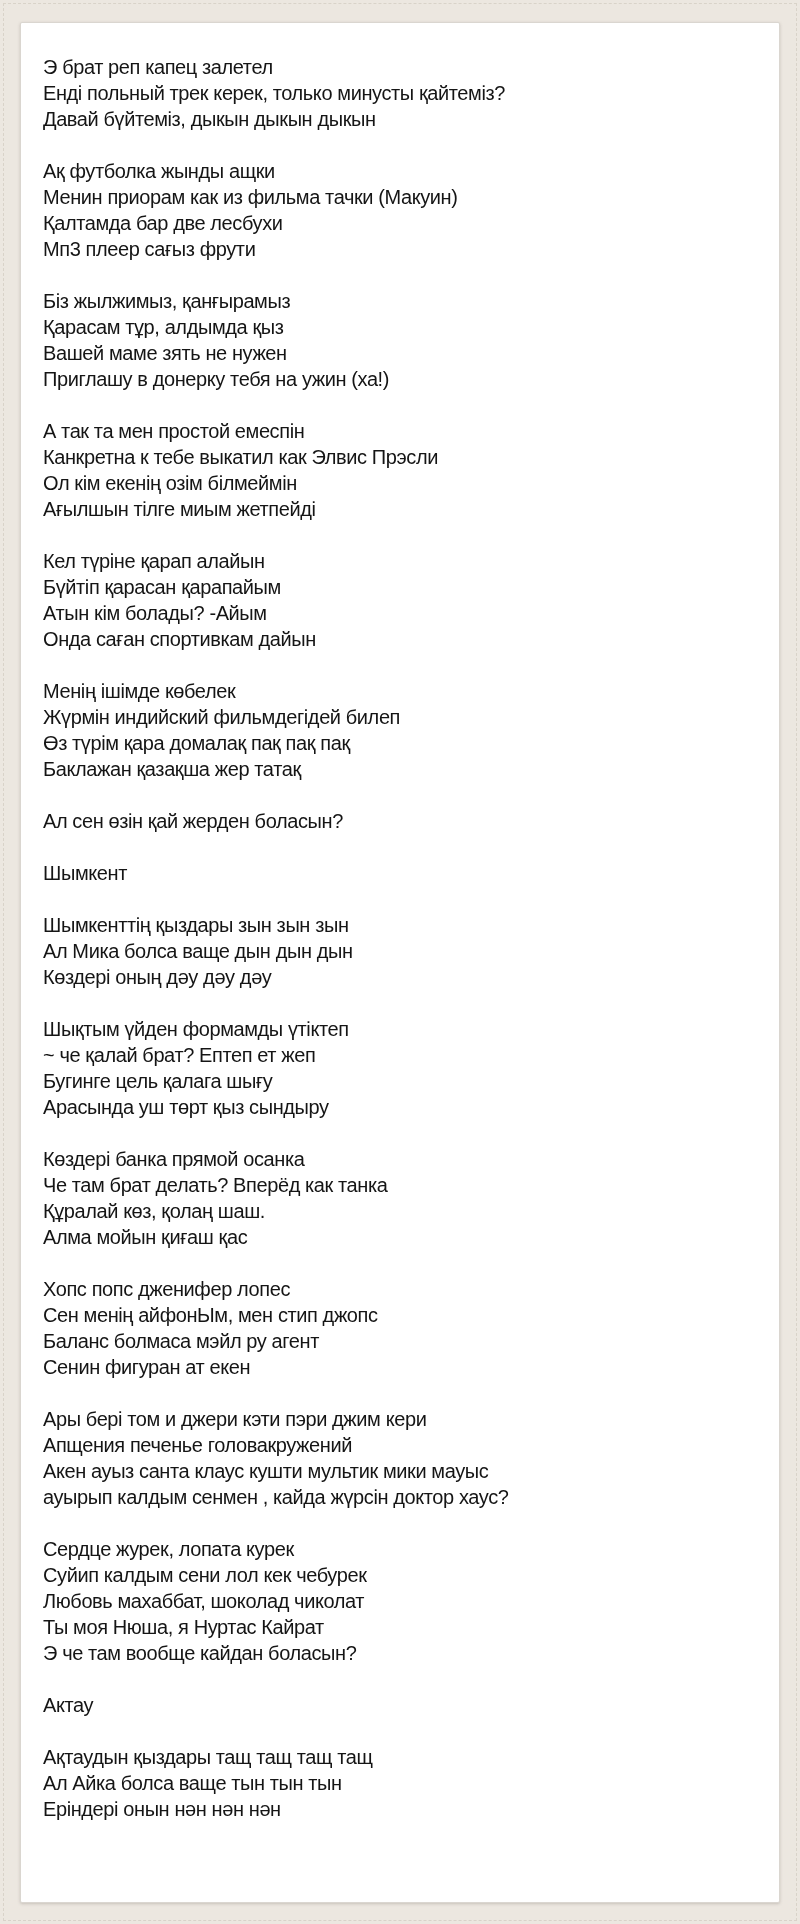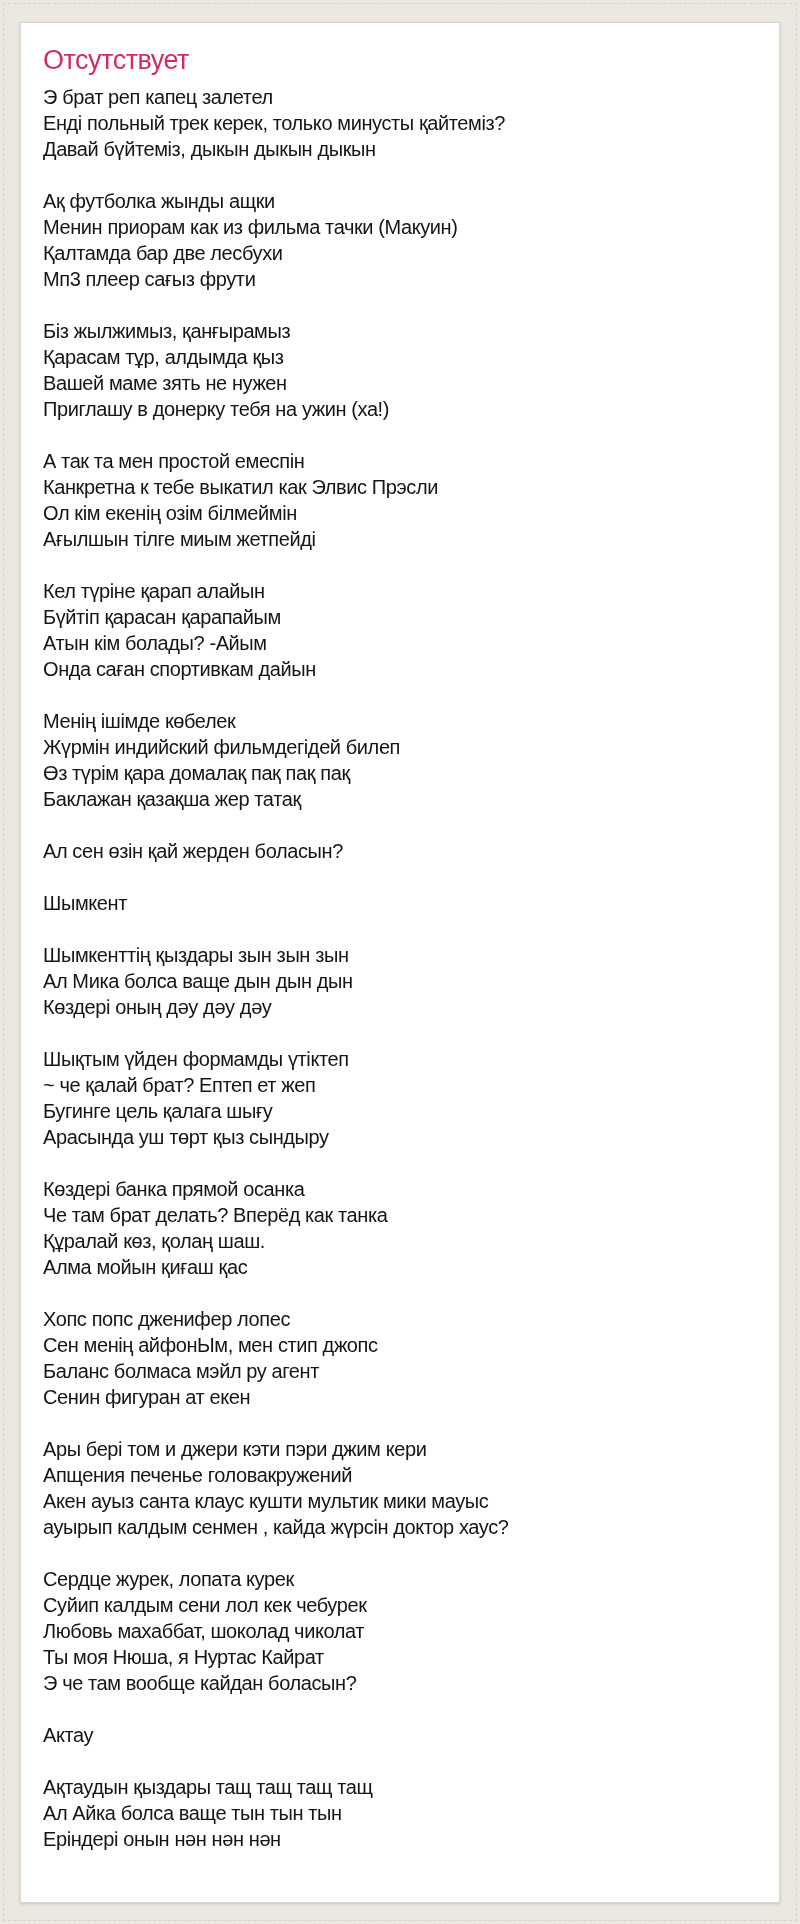--- a/index.html
+++ b/index.html
@@ -69,21 +69,20 @@
     white-space: pre-line;
   }
 </style>
 </head>
 <body>
 
 <div class="page-stitch"></div>
 
 <div class="lyrics-card">
 
-  <h1 class="song-title">Отсутствует</h1>
 
 
   <div class="lyrics-text">Э брат реп капец залетел
 Енді польный трек керек, только минусты қайтеміз?
 Давай бүйтеміз, дыкын дыкын дыкын
 
 Ақ футболка жынды ащки
 Менин приорам как из фильма тачки (Макуин)
 Қалтамда бар две лесбухи
 Мп3 плеер сағыз фрути

